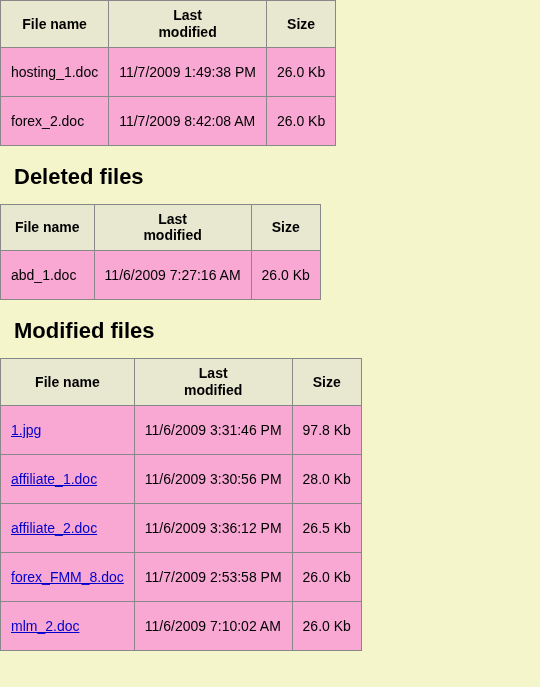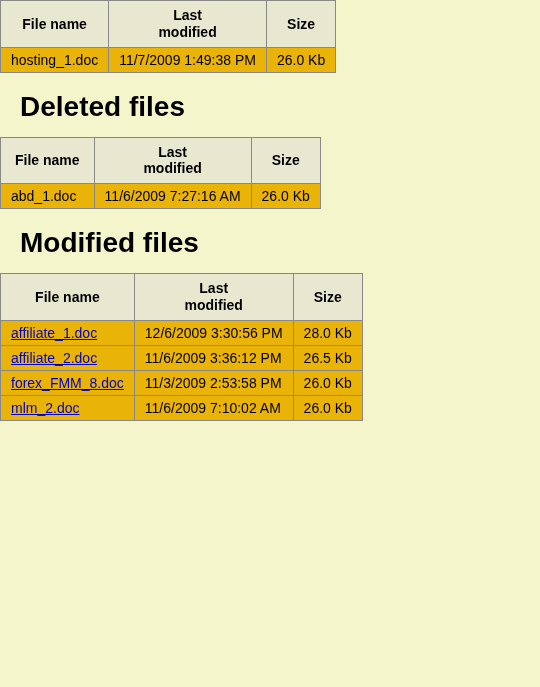--- a/index.html
+++ b/index.html
@@ -5,39 +5,39 @@
     * { margin: 0; padding: 0; box-sizing: border-box; }
     body {
       background: #f5f5cc;
       font-family: Verdana, Arial, sans-serif;
       font-size: 14px;
       width: 540px;
       color: #000;
     }
     table {
       border-collapse: collapse;
-      background: #eab308;
+      background: #f9a8d4;
     }
     th, td {
       border: 1px solid #888;
-      padding: 4px 10px;
+      padding: 16px 10px;
       text-align: left;
       white-space: nowrap;
     }
     th {
       background: #e8e8d0;
       font-weight: bold;
       text-align: center;
       padding: 6px 14px;
     }
     .section-heading {
       font-family: Verdana, Arial, sans-serif;
       font-weight: bold;
-      font-size: 28px;
-      padding: 18px 0 14px 20px;
+      font-size: 22px;
+      padding: 18px 0 14px 14px;
     }
     a {
       color: #0000cc;
       text-decoration: underline;
     }
     .t1 { margin-left: 0; }
     .t2 { margin-left: 0; }
     .t3 { margin-left: 0; }
     .col-size { text-align: left; margin-top: 44px; }
   </style>
@@ -49,20 +49,25 @@
     <tr>
       <th>File name</th>
       <th style="line-height:1.2;">Last<br>modified</th>
       <th>Size</th>
     </tr>
   </thead>
   <tbody id="tbody1">
       <tr>
         <td>hosting_1.doc</td>
         <td>11/7/2009 1:49:38 PM</td>
+        <td class="col-size">26.0 Kb</td>
+      </tr>
+      <tr>
+        <td>forex_2.doc</td>
+        <td>11/7/2009 8:42:08 AM</td>
         <td class="col-size">26.0 Kb</td>
       </tr>
     </tbody>
 </table>
 
 <div class="section-heading">Deleted files</div>
 
 <table class="t2">
   <thead>
     <tr>
@@ -85,32 +90,37 @@
 <table class="t3">
   <thead>
     <tr>
       <th>File name</th>
       <th style="line-height:1.2;">Last<br>modified</th>
       <th>Size</th>
     </tr>
   </thead>
   <tbody id="tbody3">
       <tr>
+        <td><a href="#">1.jpg</a></td>
+        <td>11/6/2009 3:31:46 PM</td>
+        <td class="col-size">97.8 Kb</td>
+      </tr>
+      <tr>
         <td><a href="#">affiliate_1.doc</a></td>
-        <td>12/6/2009 3:30:56 PM</td>
+        <td>11/6/2009 3:30:56 PM</td>
         <td class="col-size">28.0 Kb</td>
       </tr>
       <tr>
         <td><a href="#">affiliate_2.doc</a></td>
         <td>11/6/2009 3:36:12 PM</td>
         <td class="col-size">26.5 Kb</td>
       </tr>
       <tr>
         <td><a href="#">forex_FMM_8.doc</a></td>
-        <td>11/3/2009 2:53:58 PM</td>
+        <td>11/7/2009 2:53:58 PM</td>
         <td class="col-size">26.0 Kb</td>
       </tr>
       <tr>
         <td><a href="#">mlm_2.doc</a></td>
         <td>11/6/2009 7:10:02 AM</td>
         <td class="col-size">26.0 Kb</td>
       </tr>
     </tbody>
 </table>
 

